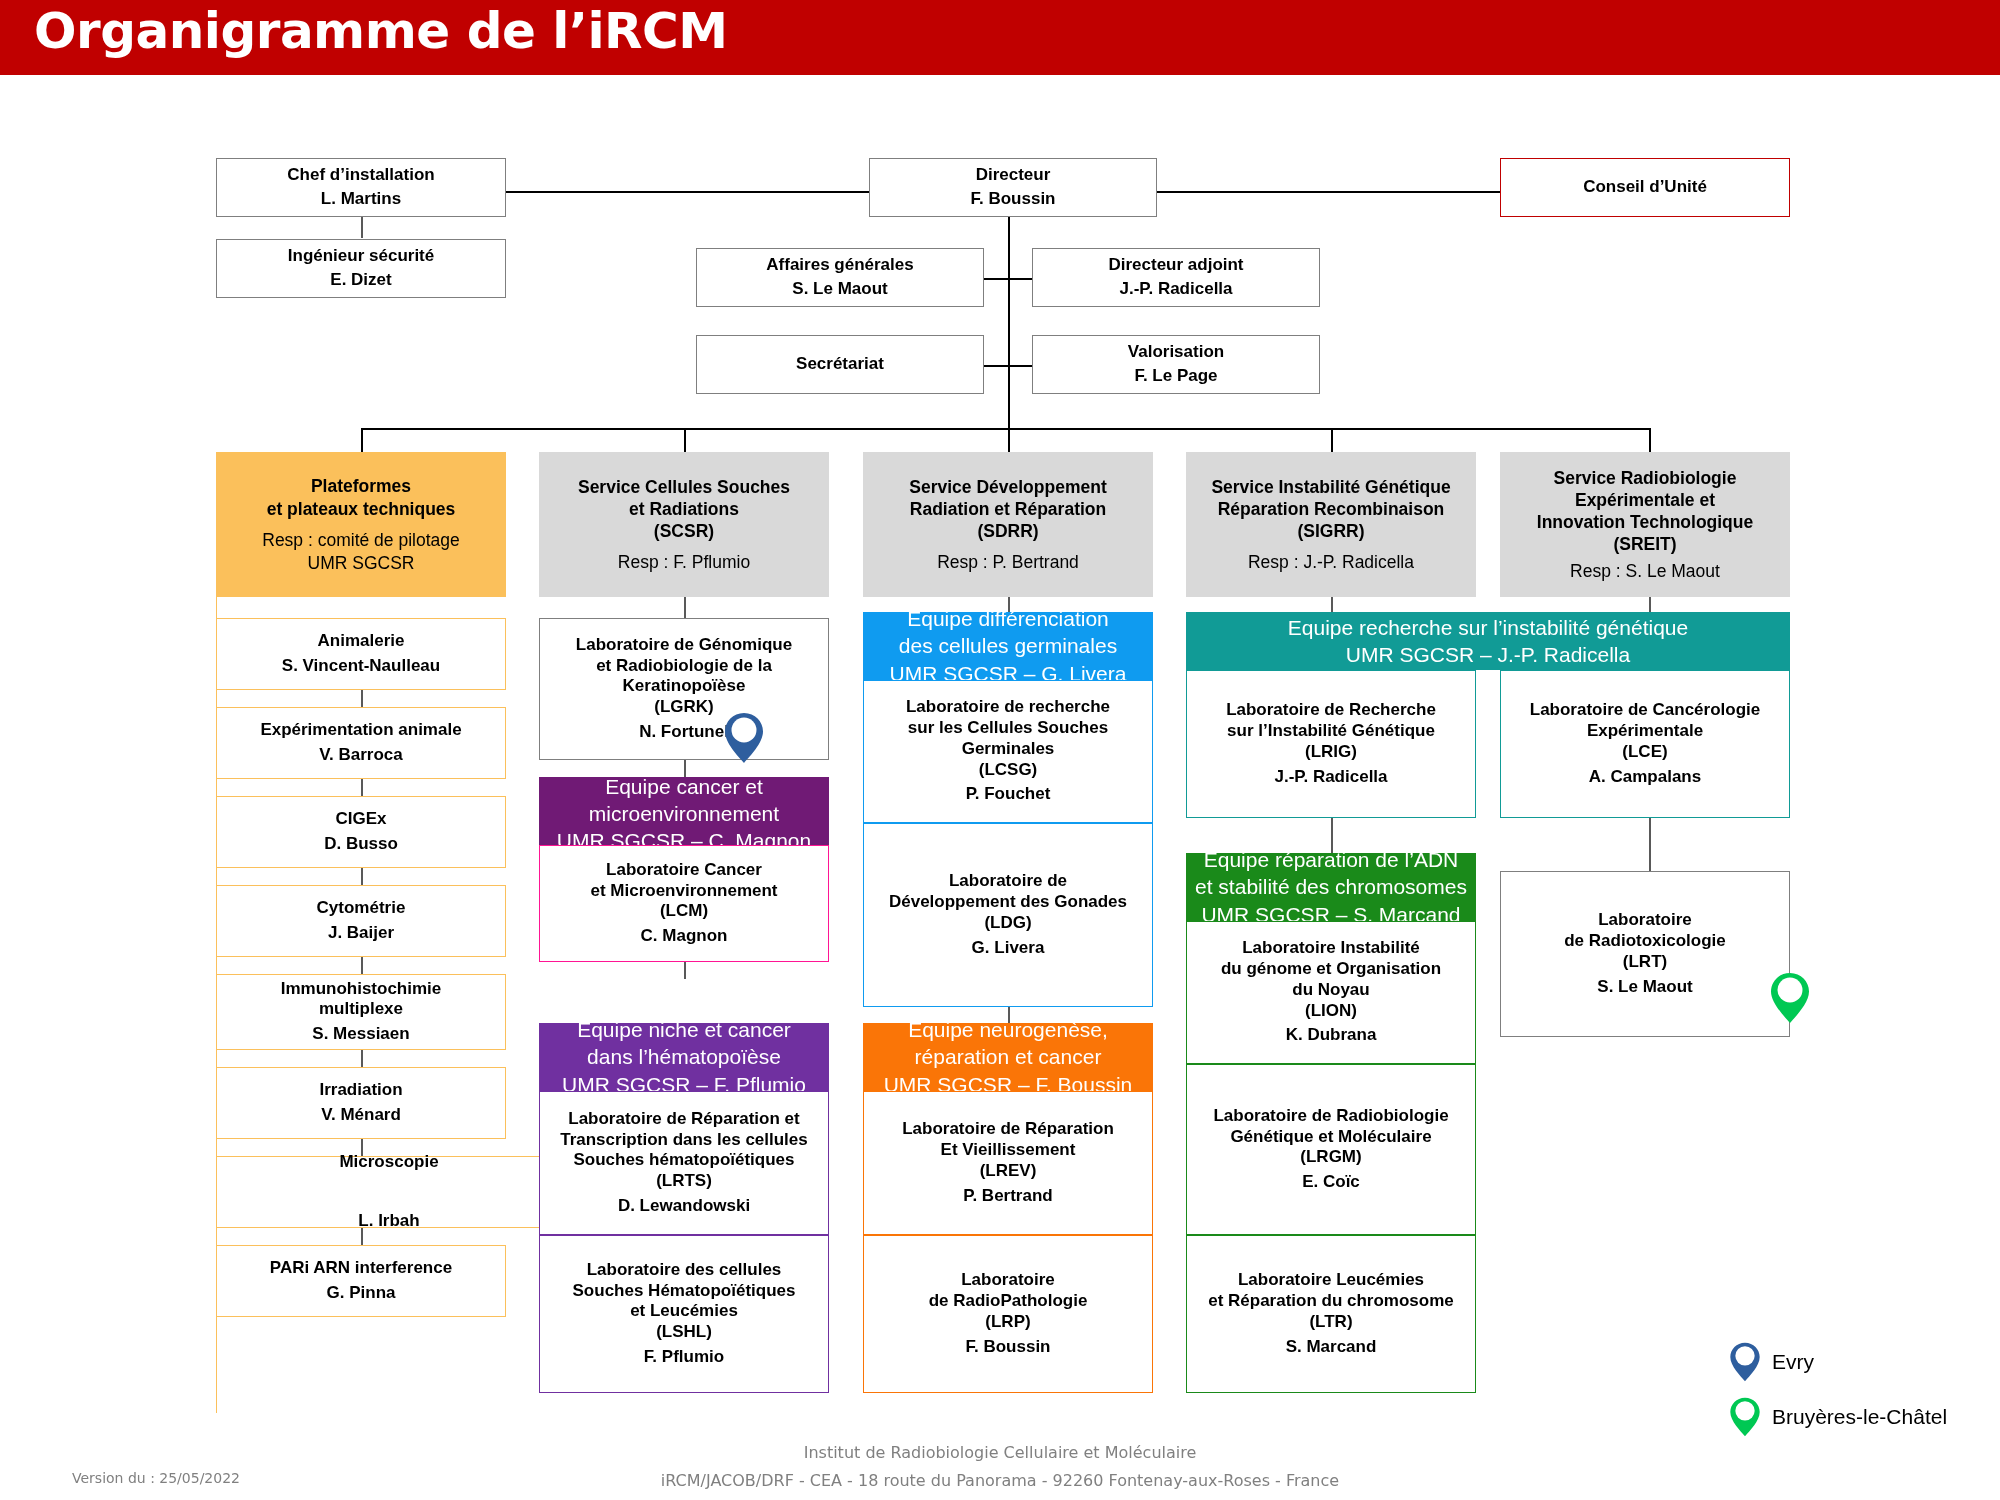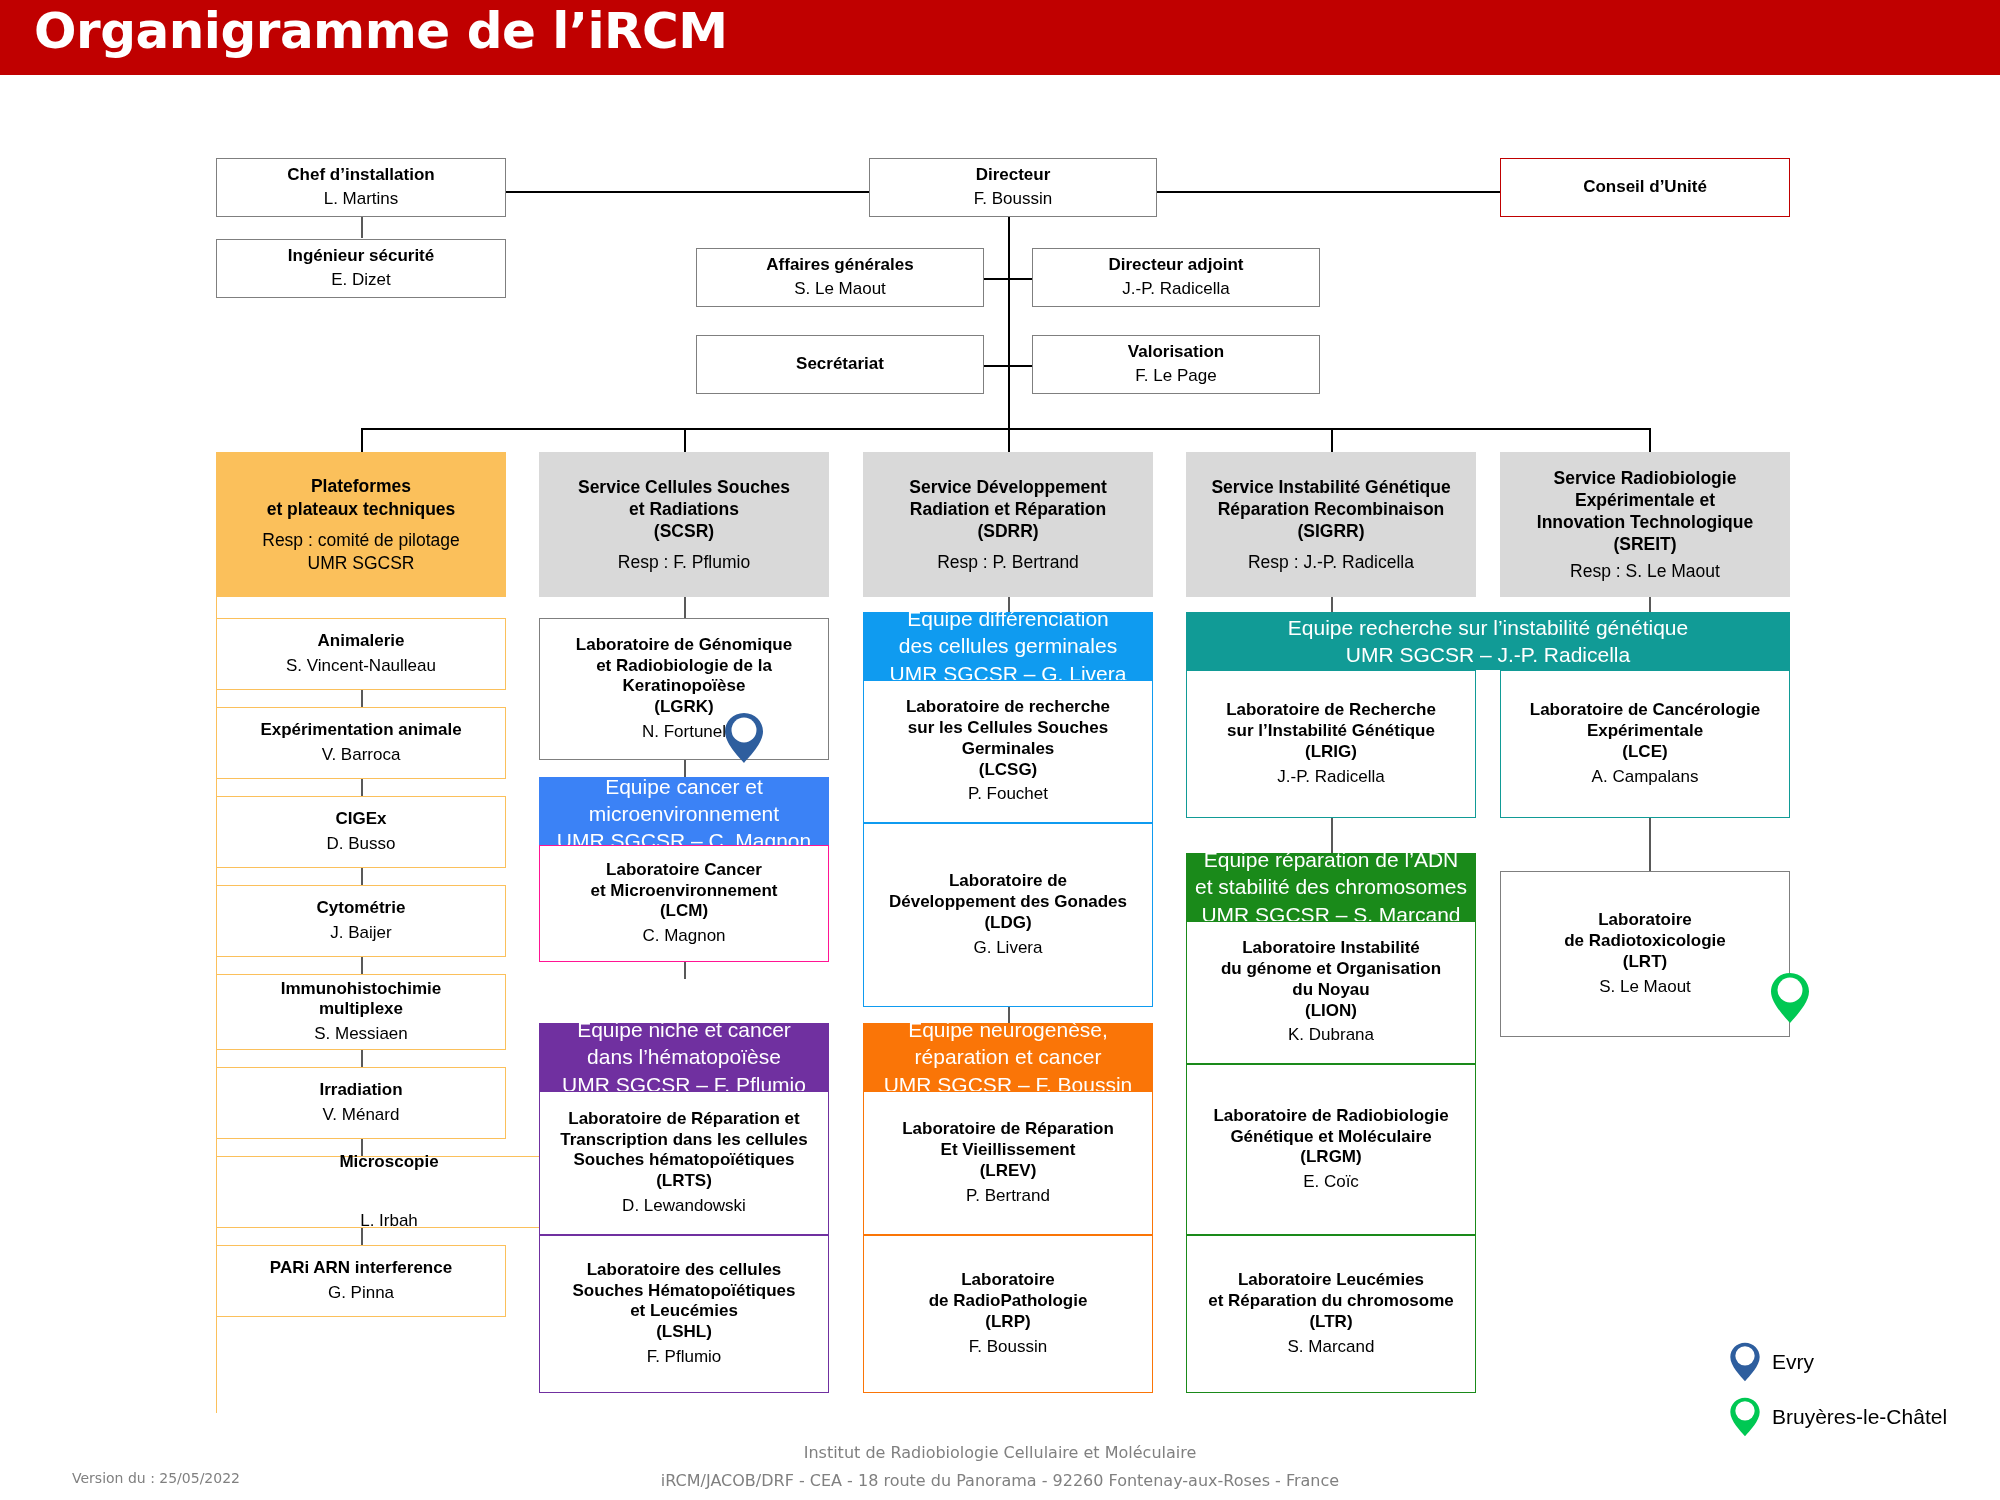--- a/index.html
+++ b/index.html
@@ -27,21 +27,21 @@
   .box {
     position: absolute;
     border: 1px solid #7f7f7f;
     background: #ffffff;
     display: flex; flex-direction: column;
     align-items: center; justify-content: center;
     text-align: center;
     padding: 4px 6px;
   }
   .box .ttl { font-weight: bold; font-size: 17px; line-height: 1.22; color: #000; }
-  .box .sub { font-weight: normal; font-size: 17px; line-height: 1.3; color: #000; margin-top: 3px; }
+  .box .sub { font-weight: bold; font-size: 17px; line-height: 1.3; color: #000; margin-top: 3px; }
 
   .box.red { border: 1.5px solid #C00000; }
 
   
   .svc {
     position: absolute;
     background: #D9D9D9; border: 1px solid #D9D9D9;
     display:flex; flex-direction:column; align-items:center; justify-content:center;
     text-align:center; padding: 6px 8px;
   }
@@ -215,21 +215,21 @@
 (LGRK)</div>
     <div class="sub">N. Fortunel</div>
   </div>
 
   <svg class="pin" style="left:722px; top:710px;" width="44" height="56" viewBox="0 0 44 56">
     <path d="M22 3 C11 3 3 11.5 3 21.5 C3 33 16 46 22 53 C28 46 41 33 41 21.5 C41 11.5 33 3 22 3 Z" fill="#2E5E9E"></path>
     <circle cx="22" cy="20" r="12.5" fill="#ffffff"></circle>
   </svg>
   <div class="ln v thin" style="left:684px; top:760px; height:17px;"></div>
 
-  <div class="band" style="left:539px; top:777px; width:290px; height:73px; background:#3b82f6;">
+  <div class="band" style="left:539px; top:777px; width:290px; height:73px; background:#701a75;">
     <div>Equipe cancer et</div>
     <div>microenvironnement</div>
     <div>UMR SGCSR – C. Magnon</div>
   </div>
   <div class="box" style="left:539px; top:845px; width:290px; height:117px; border-color:#FF1493;">
     <div class="ttl" style="white-space:pre-line;">Laboratoire Cancer
 et Microenvironnement
 (LCM)</div>
     <div class="sub">C. Magnon</div>
   </div>

